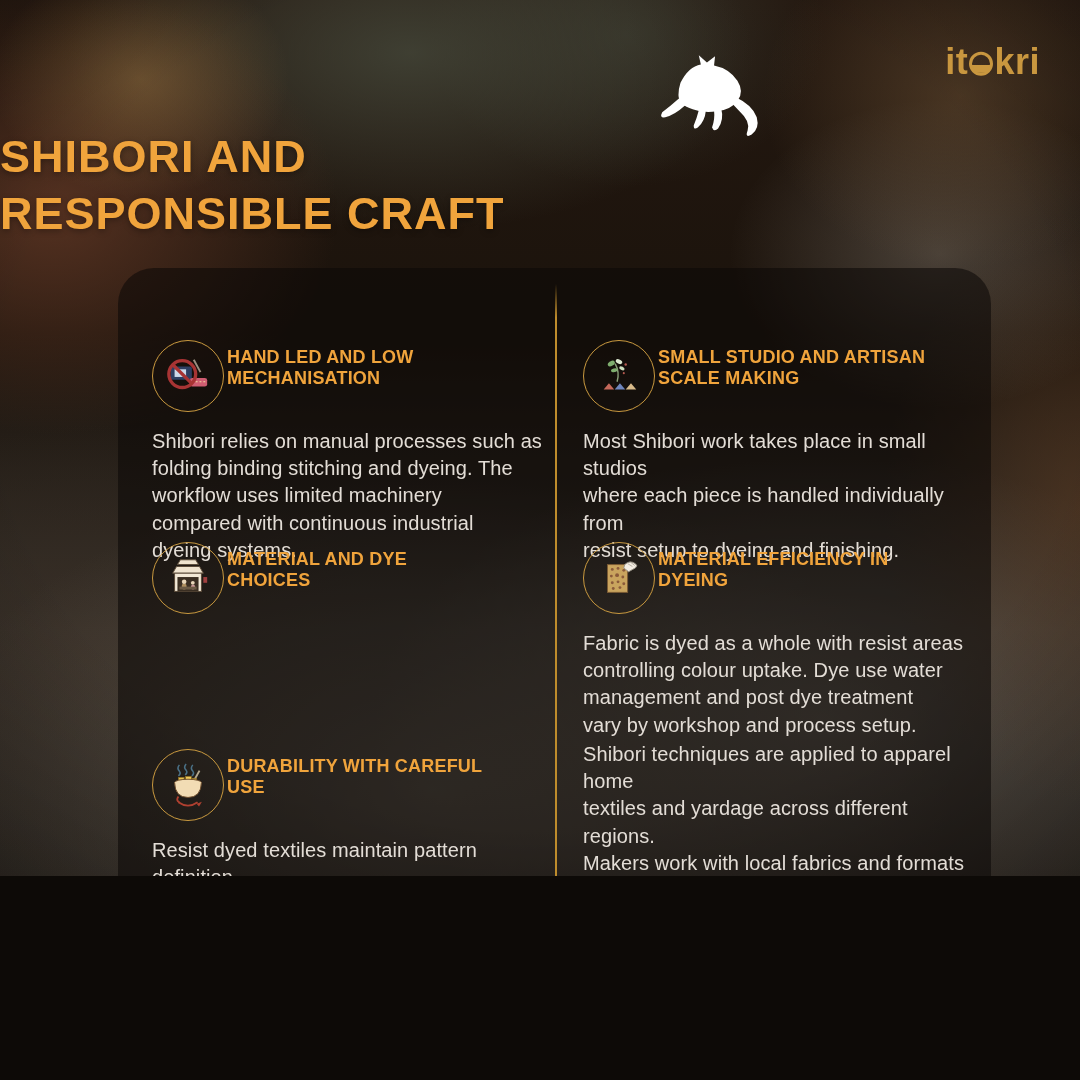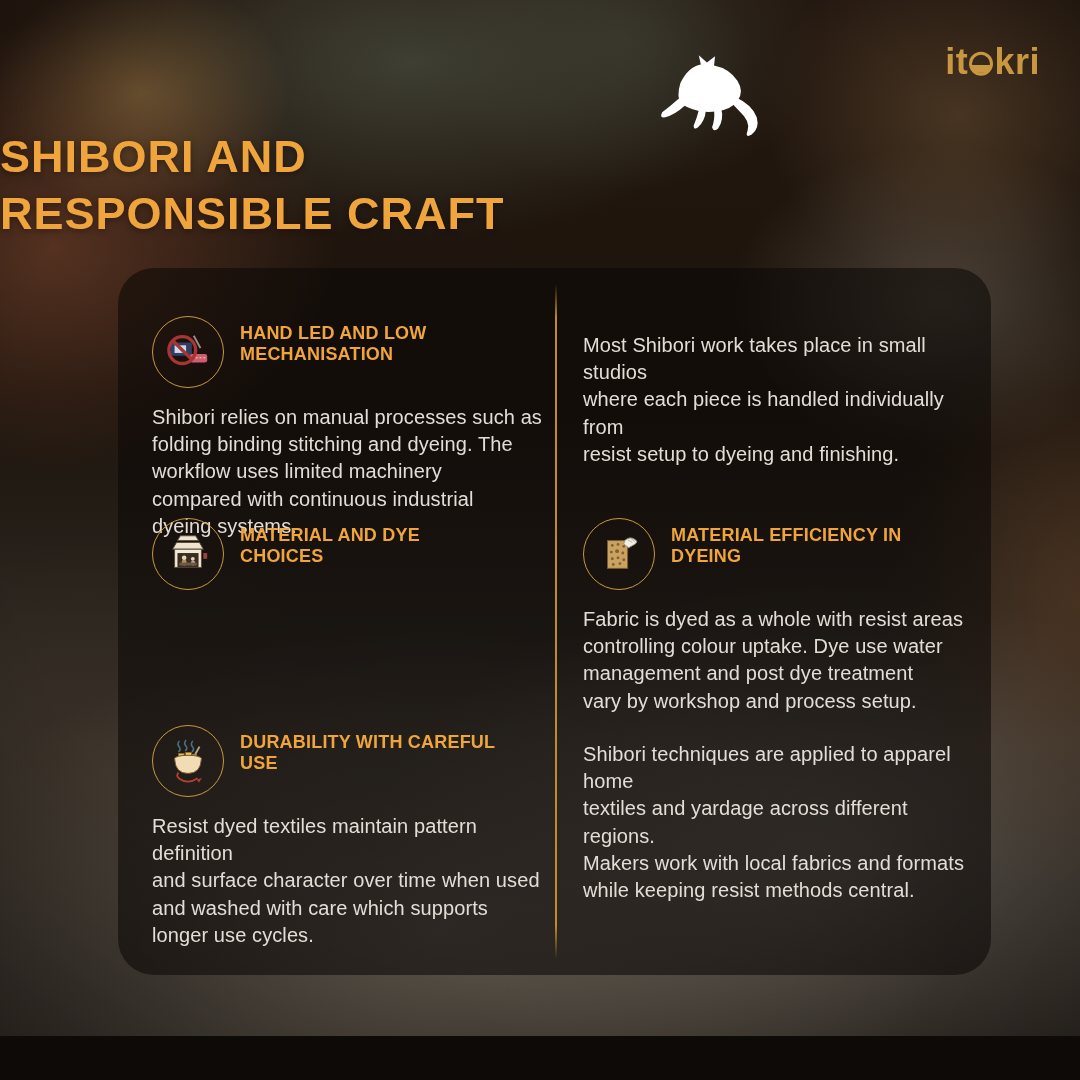--- a/index.html
+++ b/index.html
@@ -1,17 +1,17 @@
 <!DOCTYPE html>
 <html><head>
 <meta charset="utf-8">
 <style>
   html,body{margin:0;padding:0;background:#0d0a07;}
   #canvas{
-    position:relative;width:1080px;height:1036px;margin:0 auto;overflow:hidden;
+    position:relative;width:1080px;height:876px;margin:0 auto;overflow:hidden;
     font-family:"Liberation Sans",sans-serif;
     background-color:#191109;
     background-image:
       radial-gradient(ellipse 240px 190px at 13% 9%, rgba(146,112,64,.55), transparent 62%),
       radial-gradient(ellipse 430px 340px at 5% 24%, rgba(94,54,36,.85), transparent 66%),
       radial-gradient(ellipse 520px 270px at 38% 6%, rgba(72,76,62,.75), transparent 66%),
       radial-gradient(ellipse 300px 230px at 58% 4%, rgba(62,64,52,.6), transparent 66%),
       radial-gradient(ellipse 300px 260px at 89% 11%, rgba(112,84,54,.5), transparent 66%),
       radial-gradient(ellipse 340px 250px at 87% 29%, rgba(232,222,206,.22), transparent 62%),
       radial-gradient(ellipse 280px 420px at 100% 58%, rgba(96,62,36,.55), transparent 70%),
@@ -51,21 +51,21 @@
   }
   .divider{
     position:absolute;left:437px;top:16px;width:2px;height:675px;
     background:linear-gradient(to bottom, rgba(190,140,44,0), #BE8C2C 5%, #BE8C2C 95%, rgba(190,140,44,0));
   }
   
   .cell{position:absolute;width:398px;}
   .c1{left:34px;top:48px;}  .c2{left:465px;top:48px;}
   .c3{left:34px;top:250px;} .c4{left:465px;top:250px;}
   .c5{left:34px;top:457px;} .c6{left:465px;top:457px;}
-  .cell-head{display:flex;align-items:flex-start;gap:16px;}
+  .cell-head{display:flex;align-items:flex-start;gap:3px;margin-top:24px;}
   .icon-circle{
     flex:0 0 auto;width:70px;height:70px;border:1.5px solid #C9993F;border-radius:50%;
     display:flex;align-items:center;justify-content:center;
   }
   .cell h3{
     margin:7px 0 0 0;color:#F0A43C;font-size:18px;font-weight:800;
     letter-spacing:.2px;line-height:1.18;white-space:pre-line;
   }
   .cell p{
     margin:16px 0 0 0;color:#E3DDD6;font-size:20px;line-height:1.36;
@@ -116,20 +116,38 @@
 MECHANISATION</h3>
       </div>
       <p>Shibori relies on manual processes such as
 folding binding stitching and dyeing. The
 workflow uses limited machinery
 compared with continuous industrial
 dyeing systems.</p>
     </div>
 
     <div class="cell c2">
+      <div class="cell-head">
+        <span class="icon-circle">
+          <svg width="46" height="46" viewBox="0 0 48 48">
+            <path d="M22 30 Q25 20 20 11" stroke="#8aa07a" stroke-width="1.5" fill="none"></path>
+            <ellipse cx="16" cy="11" rx="4" ry="2.5" fill="#7fae6f" transform="rotate(-30 16 11)"></ellipse>
+            <ellipse cx="24" cy="9" rx="3.6" ry="2.2" fill="#dce8d0" transform="rotate(25 24 9)"></ellipse>
+            <ellipse cx="19" cy="18" rx="3.4" ry="2" fill="#7fae6f" transform="rotate(-15 19 18)"></ellipse>
+            <ellipse cx="27" cy="16" rx="3" ry="1.8" fill="#cfe0c0" transform="rotate(30 27 16)"></ellipse>
+            <circle cx="31" cy="12" r="1.3" fill="#b55a50"></circle>
+            <circle cx="29" cy="21" r="1.1" fill="#b55a50"></circle>
+            <path d="M8 38 l5.5 -6.5 l5.5 6.5 z" fill="#c4685a"></path>
+            <path d="M19.5 38 l5.5 -6.5 l5.5 6.5 z" fill="#6f86bd"></path>
+            <path d="M31 38 l5.5 -6.5 l5.5 6.5 z" fill="#d8ba8a"></path>
+          </svg>
+        </span>
+        <h3>SMALL STUDIO AND ARTISAN
+SCALE MAKING</h3>
+      </div>
       <p>Most Shibori work takes place in small studios
 where each piece is handled individually from
 resist setup to dyeing and finishing.</p>
     </div>
 
     <div class="cell c3">
       <div class="cell-head">
         <span class="icon-circle">
           <svg width="46" height="46" viewBox="0 0 48 48">
             <path d="M13 10 h22 l-3 -5 h-16 z" fill="#efe3cf" stroke="#5a4a38" stroke-width="1"></path>

